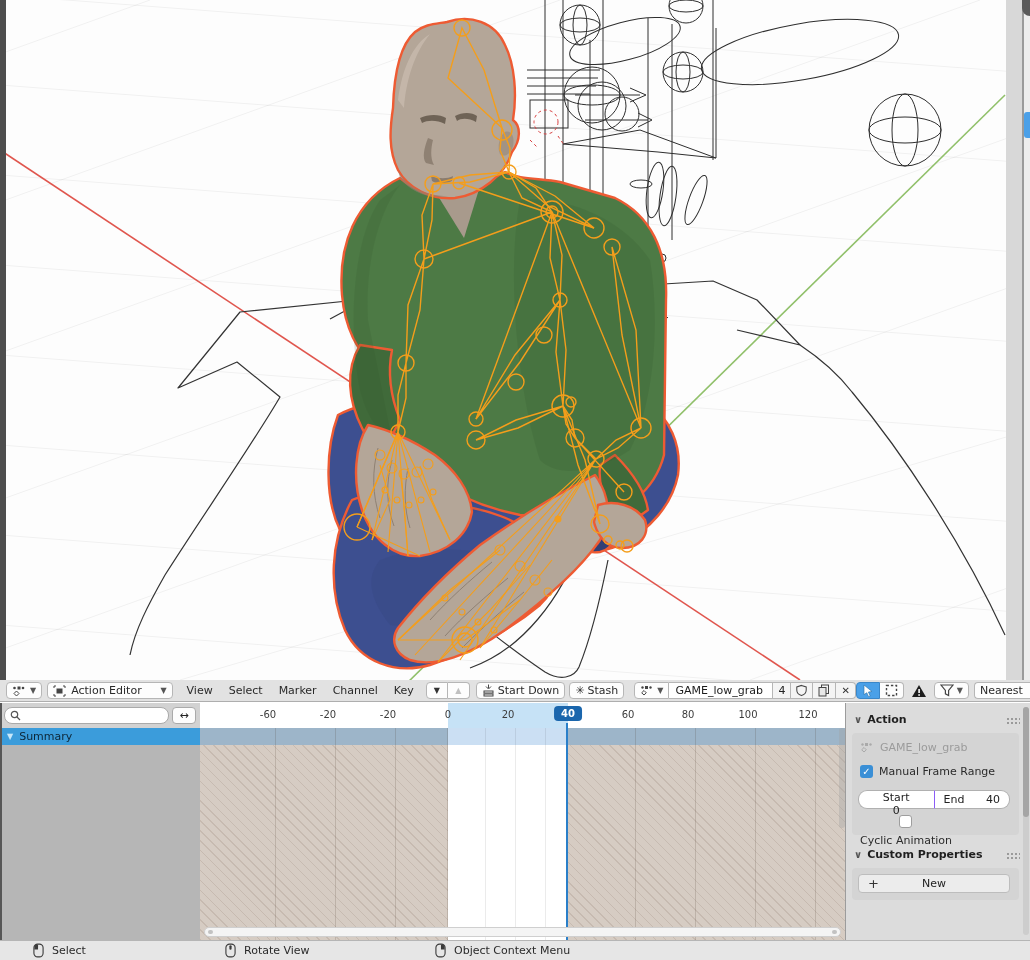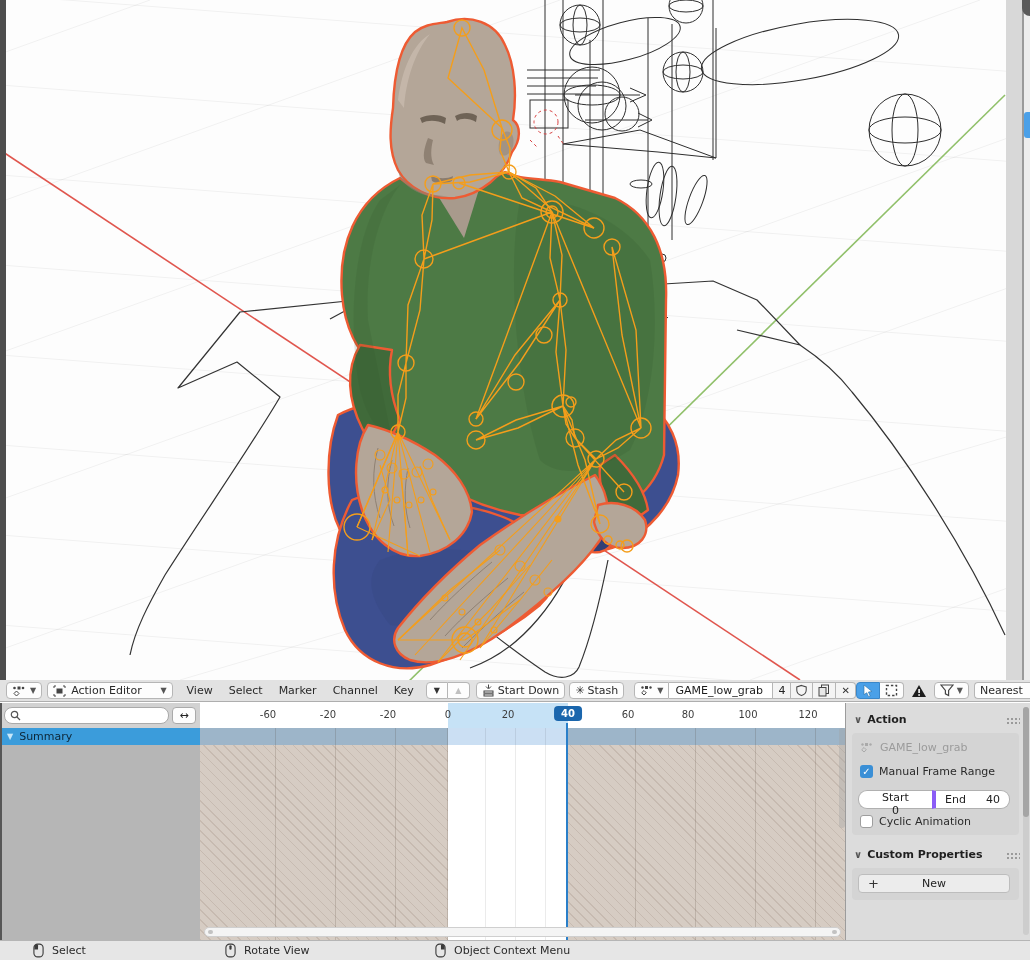--- a/index.html
+++ b/index.html
@@ -66,21 +66,21 @@
            background-image:radial-gradient(circle,#9a9a9a 1px,transparent 1.2px);background-size:4px 4px;}
   .panel-box{position:absolute;left:6px;width:167px;background:#d4d4d4;border-radius:4px;}
   .row{position:absolute;left:14px;display:flex;align-items:center;gap:6px;color:#2b2b2b;}
   .grayed{color:#9b9b9b;}
   .checkbox{width:13px;height:13px;border-radius:3px;box-sizing:border-box;display:inline-flex;align-items:center;justify-content:center;}
   .checkbox.on{background:#3a8fd6;color:#fff;font-size:10px;}
   .checkbox.off{background:#fff;border:1px solid #9e9e9e;}
   .seg{position:absolute;left:12px;width:152px;height:19px;display:flex;}
   .seg .half{flex:1;background:#fff;border:1px solid #b0b0b0;display:flex;align-items:center;justify-content:space-between;padding:0 9px;box-sizing:border-box;}
   .seg .half:first-child{border-radius:9px 0 0 9px;border-right:none;flex-direction:column;}
-  .seg .half:last-child{border-radius:0 9px 9px 0;border-left:4px solid #8b5cf6;}
+  .seg .half:last-child{border-radius:0 9px 9px 0;border-left:1px solid #8b5cf6;}
   .new-btn{position:absolute;left:12px;width:152px;height:19px;background:#ececec;border:1px solid #bdbdbd;border-radius:4px;
            display:flex;align-items:center;justify-content:center;box-sizing:border-box;position:absolute;}
   .new-btn .plus{position:absolute;left:9px;font-size:13px;color:#333;}
   .sb-vscroll{position:absolute;right:1px;top:4px;width:6px;height:237px;}
   .sb-vscroll .track{position:absolute;top:0;width:6px;height:228px;background:#cdcdcd;border-radius:3px;}
   .sb-vscroll .handle{position:absolute;top:0;width:6px;height:110px;background:#a5a5a5;border-radius:3px;}
 
   
   .statusbar{position:absolute;left:0;top:940px;width:1030px;height:20px;background:#e6e6e6;border-top:1px solid #b5b5b5;
              display:flex;align-items:center;box-sizing:border-box;color:#2a2a2a;}
@@ -492,21 +492,21 @@
         <span class="half">
           <span>Start</span>
           <span>0</span>
         </span>
         <span class="half">
           <span>End</span>
           <span>40</span>
         </span>
       </div>
 
-      <div class="row" style="top:112px;">
+      <div class="row" style="top:112px;flex-direction:column;">
         <span class="checkbox off"></span>
         <span>Cyclic Animation</span>
       </div>
 
       <div class="sec-head" style="top:145px;">
         <span class="chev" style="font-size:10px;">∨</span>
         <span>Custom Properties</span>
       </div>
       <span class="gripper" style="top:149px;"></span>
       <div class="panel-box" style="top:165px;height:32px;"></div>

